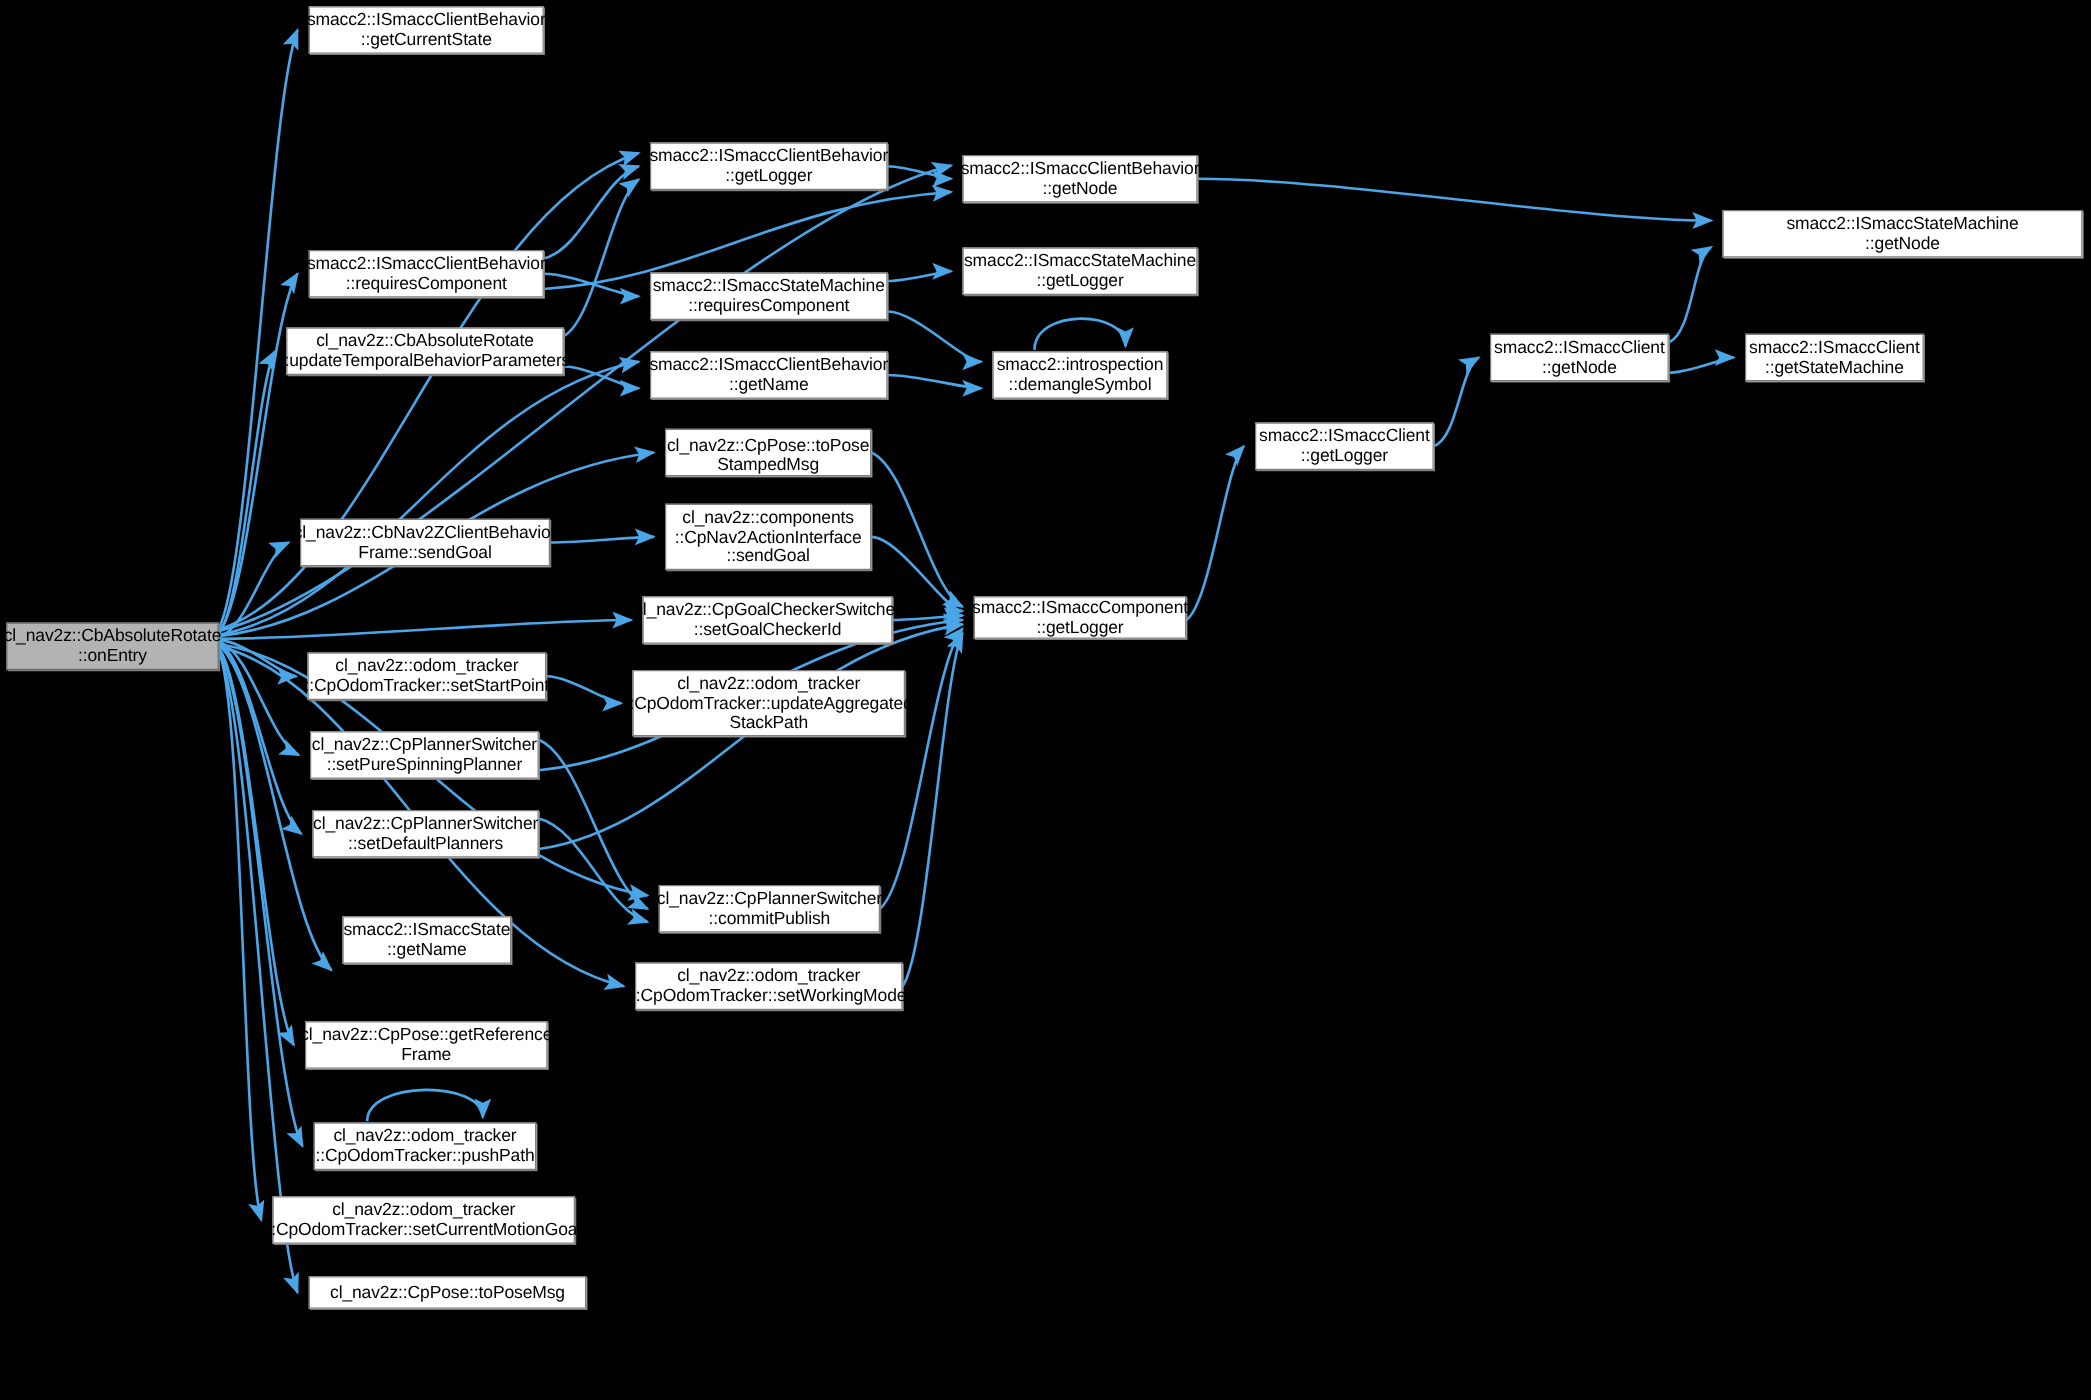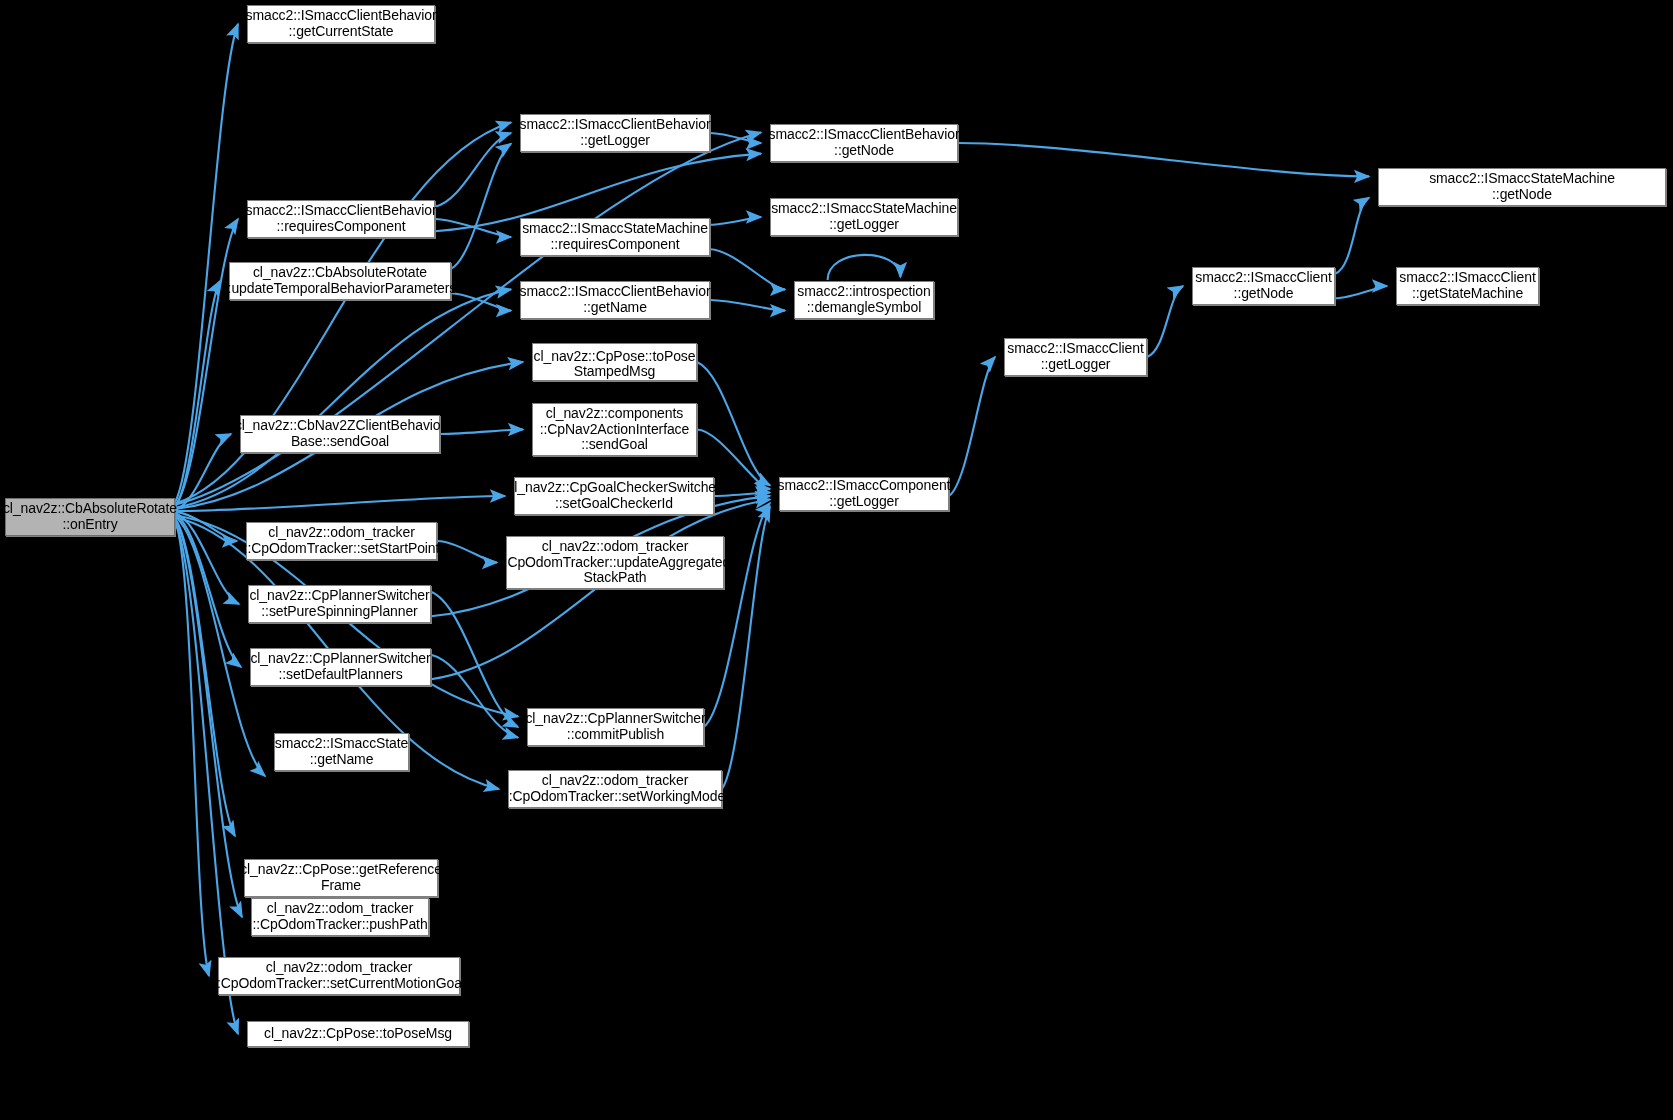--- a/index.html
+++ b/index.html
@@ -132,21 +132,21 @@
 ::demangleSymbol</span></div>
     <div class="node" style="left: 1192px; top: 267px; width: 143px; height: 38px;"><span>smacc2::ISmaccClient
 ::getNode</span></div>
     <div class="node" style="left: 1396px; top: 267px; width: 143px; height: 38px;"><span>smacc2::ISmaccClient
 ::getStateMachine</span></div>
     <div class="node" style="left: 1004px; top: 338px; width: 143px; height: 38px;"><span>smacc2::ISmaccClient
 ::getLogger</span></div>
     <div class="node" style="left: 532px; top: 343px; width: 165px; height: 38px; align-items: flex-end;"><span>cl_nav2z::CpPose::toPose
 StampedMsg</span></div>
     <div class="node" style="left: 240px; top: 415px; width: 200px; height: 38px;"><span>cl_nav2z::CbNav2ZClientBehavior
-Base::sendGoal</span></div>
+Frame::sendGoal</span></div>
     <div class="node" style="left: 532px; top: 403px; width: 165px; height: 53px;"><span>cl_nav2z::components
 ::CpNav2ActionInterface
 ::sendGoal</span></div>
     <div class="node" style="left: 514px; top: 477px; width: 200px; height: 38px;"><span>cl_nav2z::CpGoalCheckerSwitcher
 ::setGoalCheckerId</span></div>
     <div class="node" style="left: 779px; top: 477px; width: 170px; height: 34px;"><span>smacc2::ISmaccComponent
 ::getLogger</span></div>
     <div class="node" style="left: 246px; top: 522px; width: 191px; height: 38px;"><span>cl_nav2z::odom_tracker
 ::CpOdomTracker::setStartPoint</span></div>
     <div class="node" style="left: 506px; top: 536px; width: 218px; height: 53px;"><span>cl_nav2z::odom_tracker
@@ -155,20 +155,20 @@
     <div class="node" style="left: 248px; top: 585px; width: 183px; height: 38px;"><span>cl_nav2z::CpPlannerSwitcher
 ::setPureSpinningPlanner</span></div>
     <div class="node" style="left: 250px; top: 648px; width: 181px; height: 38px;"><span>cl_nav2z::CpPlannerSwitcher
 ::setDefaultPlanners</span></div>
     <div class="node" style="left: 527px; top: 708px; width: 177px; height: 38px;"><span>cl_nav2z::CpPlannerSwitcher
 ::commitPublish</span></div>
     <div class="node" style="left: 274px; top: 733px; width: 135px; height: 38px;"><span>smacc2::ISmaccState
 ::getName</span></div>
     <div class="node" style="left: 508px; top: 770px; width: 214px; height: 38px;"><span>cl_nav2z::odom_tracker
 ::CpOdomTracker::setWorkingMode</span></div>
-    <div class="node" style="left: 244px; top: 817px; width: 194px; height: 38px; margin-top: 42px;"><span>cl_nav2z::CpPose::getReference
+    <div class="node" style="left: 244px; top: 817px; width: 194px; height: 38px;"><span>cl_nav2z::CpPose::getReference
 Frame</span></div>
     <div class="node" style="left: 251px; top: 898px; width: 178px; height: 38px;"><span>cl_nav2z::odom_tracker
 ::CpOdomTracker::pushPath</span></div>
     <div class="node" style="left: 218px; top: 957px; width: 242px; height: 38px;"><span>cl_nav2z::odom_tracker
 ::CpOdomTracker::setCurrentMotionGoal</span></div>
     <div class="node" style="left: 247px; top: 1021px; width: 222px; height: 26px;"><span>cl_nav2z::CpPose::toPoseMsg</span></div>
   </div>
 
 </body></html>

